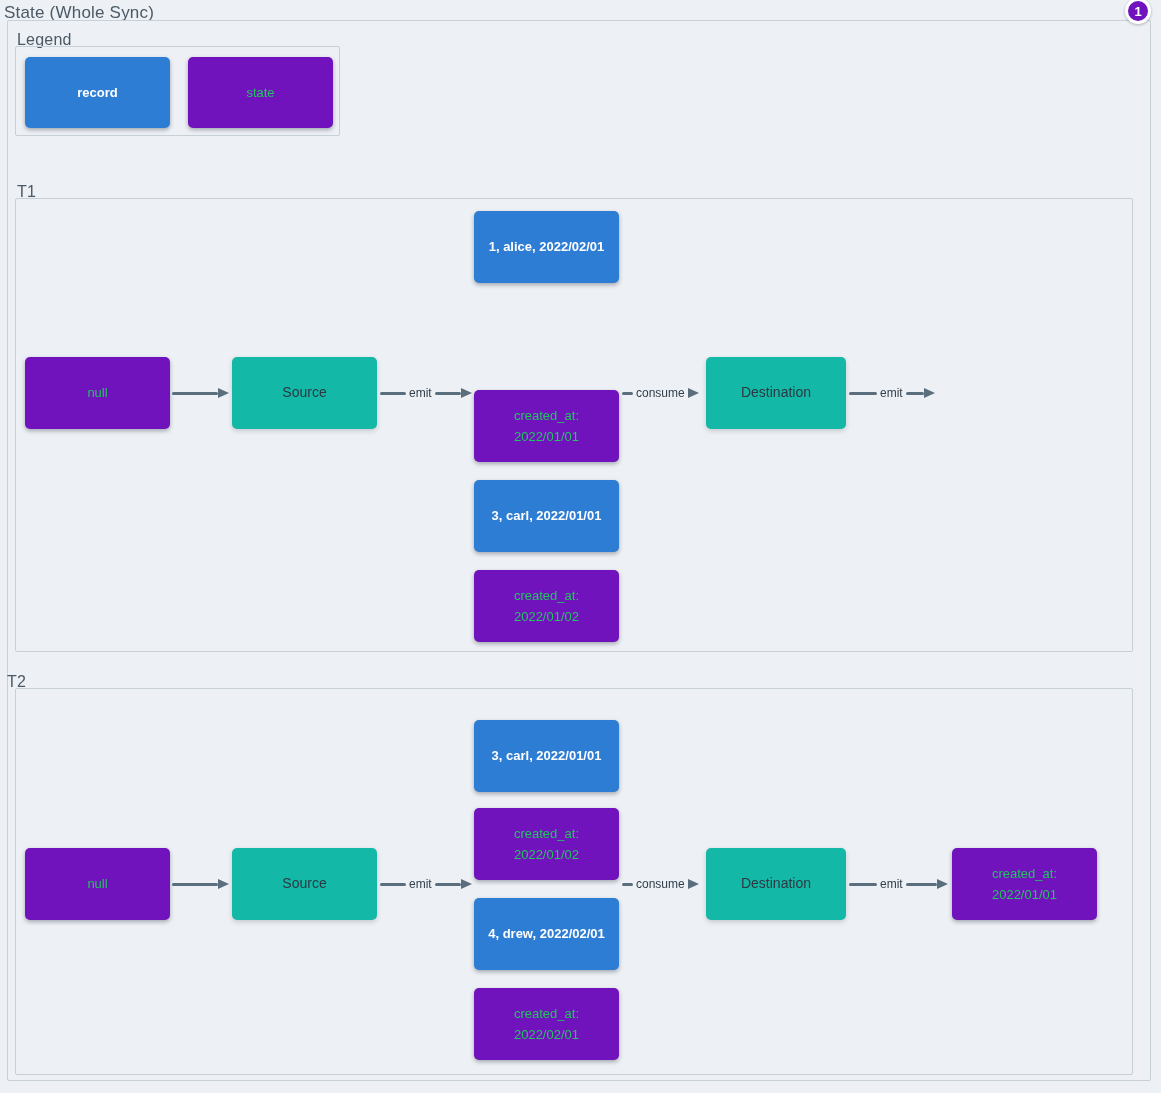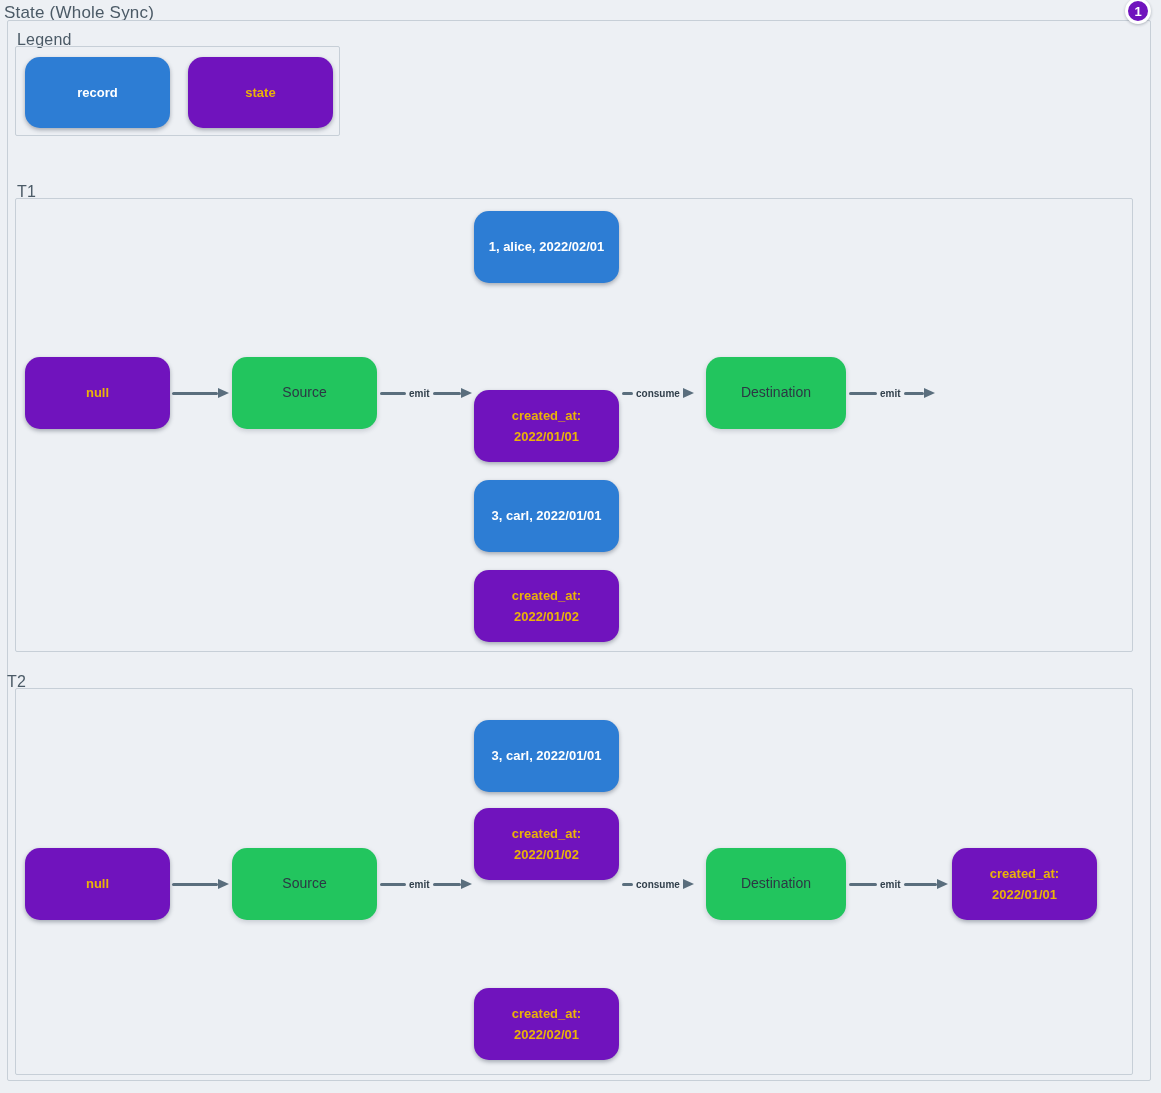--- a/index.html
+++ b/index.html
@@ -31,43 +31,43 @@
     font-size: 16px;
     font-weight: 500;
     color: var(--group_label);
     letter-spacing: .2px;
     white-space: nowrap;
   }
   .glabel.title { font-size: 17px; }
 
   .node {
     position: absolute;
-    border-radius: 15px;
+    border-radius: 5px;
     display: flex;
     align-items: center;
     justify-content: center;
     text-align: center;
     font-size: 13px;
     line-height: 1.65;
     white-space: pre-line;
   }
   .node.record {
     background: var(--record);
     color: #ffffff;
     font-weight: 700;
     box-shadow: 0 2px 4px rgba(25, 35, 55, 0.35);
   }
   .node.state {
     background: var(--state);
-    color: #eab308;
-    font-weight: 700;
+    color: #22c55e;
+    font-weight: 400;
     box-shadow: 0 2px 4px rgba(25, 35, 55, 0.35);
   }
   .node.plain {
-    background: #22c55e;
+    background: #14b8a6;
     color: var(--node_text_dark);
     font-weight: 500;
     font-size: 14px;
     box-shadow: 0 2px 5px rgba(25, 35, 55, 0.18);
   }
 
   .edge {
     position: absolute;
     height: 16px;
     display: flex;
@@ -77,22 +77,22 @@
   .seg.grow { flex: 1 1 auto; }
   .head {
     flex: 0 0 auto;
     width: 0; height: 0;
     border-top: 5px solid transparent;
     border-bottom: 5px solid transparent;
     border-left: 11px solid var(--edge);
   }
   .elabel {
     flex: 0 0 auto;
-    font-size: 10px;
-    font-weight: 700;
+    font-size: 12px;
+    font-weight: 400;
     color: var(--edge_label);
     padding: 0 3px;
     white-space: nowrap;
     text-align: center;
   }
 
   .badge {
     position: absolute;
     left: 1125px; top: -2px;
     width: 26px; height: 26px;
@@ -180,20 +180,21 @@
   <div class="edge" style="left:380px;top:876px;width:92px">
     <span class="seg" style="width:26px"></span>
     <span class="elabel">emit</span>
     <span class="seg grow"></span>
     <span class="head"></span>
   </div>
 
   <div class="node record" style="left:474px;top:720px;width:145px;height:72px">3, carl, 2022/01/01</div>
   <div class="node state" style="left:474px;top:808px;width:145px;height:72px">created_at:
 2022/01/02</div>
+  <div class="node record" style="left:474px;top:898px;width:145px;height:72px">4, drew, 2022/02/01</div>
   <div class="node state" style="left:474px;top:988px;width:145px;height:72px">created_at:
 2022/02/01</div>
 
   <div class="edge" style="left:622px;top:876px;width:83px">
     <span class="seg" style="width:11px"></span>
     <span class="elabel">consume</span>
     <span class="head"></span>
   </div>
 
   <div class="node plain" style="left:706px;top:848px;width:140px;height:72px">Destination</div>

